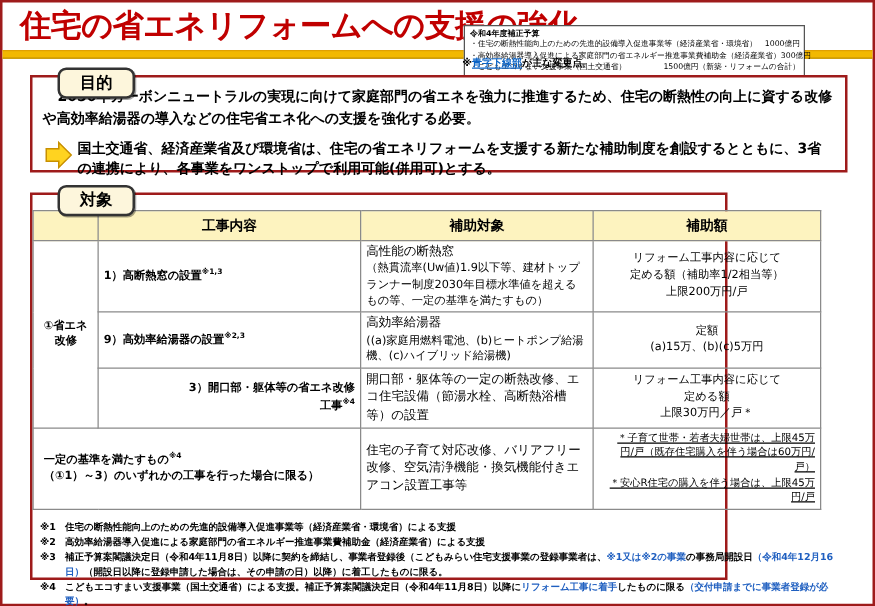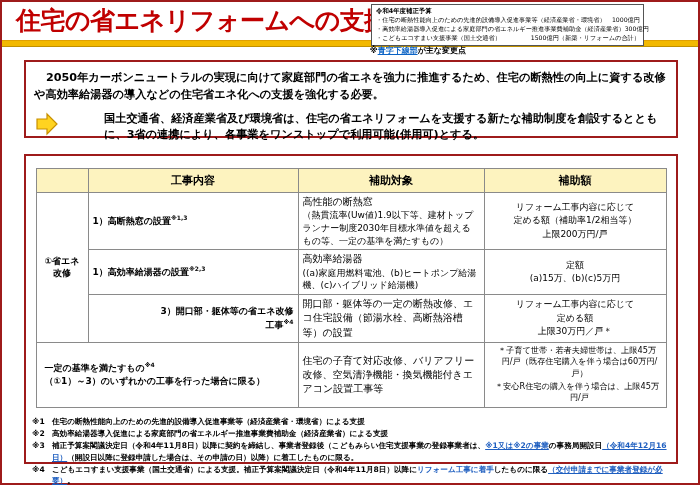--- a/index.html
+++ b/index.html
@@ -19,21 +19,21 @@
     font-size:25px;font-weight:bold;color:#c00000;
     letter-spacing:-0.5px;white-space:nowrap;
   }
   .title-rule{
     position:absolute;left:0;right:0;top:38px;height:5px;
     background:#f2b800;border-top:1px solid #e0a000;border-bottom:1px solid #c09000;
   }
 
   
   .budget-box{
-    position:absolute;left:369px;top:2px;width:273px;
+    position:absolute;left:369px;top:18px;width:273px;
     border:1px solid #555;background:#fff;
     padding:2px 3px 2px 4px;box-sizing:border-box;
     font-size:6.2px;line-height:1.45;
   }
   .budget-title{font-weight:bold;font-size:6.4px;margin-bottom:0px;}
   .budget-row{display:flex;align-items:baseline;white-space:nowrap;}
   .budget-row .b-label{flex:0 0 auto;}
   .budget-row .b-dots{flex:1 1 auto;}
   .budget-row .b-amt{flex:0 0 auto;text-align:right;}
 
@@ -52,29 +52,29 @@
     font-size:13px;font-weight:bold;
     padding:1px 16px 2px 16px;
     box-shadow:1px 1px 0 rgba(0,0,0,0.35);
     white-space:nowrap;
   }
 
   
   #purpose-panel{left:22px;top:58px;width:654px;height:78px;}
   .purpose-body{padding:8px 10px 0 8px;font-size:11.2px;line-height:1.5;font-weight:bold;}
   .purpose-p1{text-indent:12px;}
-  .purpose-row2{display:flex;align-items:flex-start;margin-top:7px;gap:42px;}
+  .purpose-row2{display:flex;align-items:flex-start;margin-top:7px;}
   .arrow{
     flex:0 0 auto;width:22px;height:26px;margin:1px 4px 0 2px;position:relative;
   }
   .arrow svg{display:block;}
   .purpose-p2{flex:1 1 auto;font-size:11.2px;line-height:1.5;font-weight:bold;}
 
   
-  #target-panel{left:22px;top:152px;width:654px;height:310px;}
+  #target-panel{left:22px;top:152px;width:558px;height:310px;}
 
   
   table.matrix{
     border-collapse:collapse;
     width:630px;margin:12px auto 0 auto;
     table-layout:fixed;
   }
   table.matrix th,table.matrix td{
     border:1px solid #8a8a8a;
     vertical-align:middle;
@@ -91,34 +91,34 @@
   .col-work{width:210px;}
   .col-obj{width:186px;}
   .col-amt{width:182px;}
 
   td.cat{text-align:center;font-weight:bold;font-size:9.5px;line-height:1.35;margin-left:24px;}
   td.work{font-weight:bold;font-size:10px;line-height:1.45;padding-left:10px;}
   td.work.center{text-align:right;padding-left:4px;}
   td.obj{font-size:8.6px;line-height:1.42;}
   td.obj .obj-head{font-size:10px;}
   td.amt{text-align:center;font-size:10px;line-height:1.5;}
-  td.amt.notes{text-align:center;font-size:8.2px;line-height:1.42;padding-left:7px;}
+  td.amt.notes{text-align:right;font-size:8.2px;line-height:1.42;padding-left:7px;text-decoration:underline;}
   td.amt.notes div{text-indent:-5px;padding-left:6px;margin-bottom:1px;}
   sup.mk{font-size:6px;vertical-align:super;}
 
   
   .footnotes{
     position:absolute;left:30px;top:414px;width:648px;
     font-size:7.6px;line-height:1.52;font-weight:bold;
   }
   .fn{display:flex;margin-bottom:0.5px;}
   .fn .fn-mark{flex:0 0 20px;}
   .fn .fn-text{flex:1 1 auto;}
   .blue{color:#1f5fc0;}
-  .blue-u{color:#1f5fc0;text-decoration:underline;}
+  .blue-u{color:#1f5fc0;}
 </style>
 </head>
 <body>
 
 <div class="page">
 
   <div class="titlebar">
     <div class="title">住宅の省エネリフォームへの支援の強化</div>
     <div class="title-rule"></div>
   </div>
@@ -137,34 +137,36 @@
     </div>
     <div class="budget-row">
       <span class="b-label">・こどもエコすまい支援事業（国土交通省）</span>
       <span class="b-dots"></span>
       <span class="b-amt">1500億円（新築・リフォームの合計）</span>
     </div>
   </div>
 
   <div class="change-note"><span>※</span><span class="blue">青字下線部</span><span>が主な変更点</span></div>
 
+  <div class="tab" style="left:44px;top:52px;">目的</div>
   <div class="panel" id="purpose-panel">
     <div class="purpose-body">
       <div class="purpose-p1">2050年カーボンニュートラルの実現に向けて家庭部門の省エネを強力に推進するため、住宅の断熱性の向上に資する改修や高効率給湯器の導入などの住宅省エネ化への支援を強化する必要。</div>
       <div class="purpose-row2">
         <div class="arrow">
           <svg width="22" height="24" viewBox="0 0 22 24">
             <polygon points="1,7 11,7 11,2 21,12 11,22 11,17 1,17" fill="#ffd320" stroke="#c89000" stroke-width="1.2"></polygon>
           </svg>
         </div>
         <div class="purpose-p2">国土交通省、経済産業省及び環境省は、住宅の省エネリフォームを支援する新たな補助制度を創設するとともに、3省の連携により、各事業をワンストップで利用可能(併用可)とする。</div>
       </div>
     </div>
   </div>
 
+  <div class="tab" style="left:44px;top:146px;">対象</div>
   <div class="panel" id="target-panel">
 
     <table class="matrix">
       <colgroup>
         <col class="col-cat">
           <col class="col-work">
           <col class="col-obj">
           <col class="col-amt">
       </colgroup>
       <thead>
@@ -181,21 +183,21 @@
           <td class="cat" rowspan="3">①省エネ<br>改修</td>
           <td class="work"><span>1）高断熱窓の設置</span><sup class="mk">※1,3</sup></td>
           <td class="obj">
             <div class="obj-head">高性能の断熱窓</div>
             <div>（熱貫流率(Uw値)1.9以下等、建材トップランナー制度2030年目標水準値を超えるもの等、一定の基準を満たすもの）</div>
           </td>
           <td class="amt">リフォーム工事内容に応じて<br>定める額（補助率1/2相当等）<br>上限200万円/戸</td>
         </tr>
 
         <tr>
-          <td class="work"><span>1）高効率給湯器の設置</span><sup class="mk">※2,3</sup></td>
+          <td class="work"><span>9）高効率給湯器の設置</span><sup class="mk">※2,3</sup></td>
           <td class="obj">
             <div class="obj-head">高効率給湯器</div>
             <div>((a)家庭用燃料電池、(b)ヒートポンプ給湯機、(c)ハイブリッド給湯機)</div>
           </td>
           <td class="amt">定額<br>(a)15万、(b)(c)5万円</td>
         </tr>
 
         <tr>
           <td class="work center"><span>3）開口部・躯体等の省エネ改修<br>工事</span><sup class="mk">※4</sup></td>
           <td class="obj">

